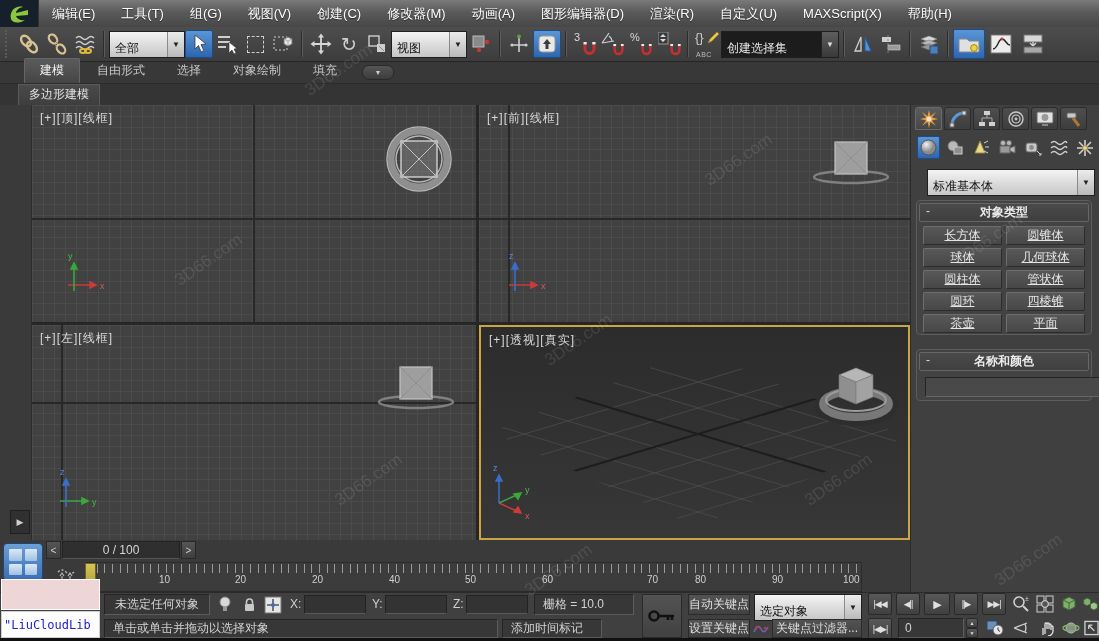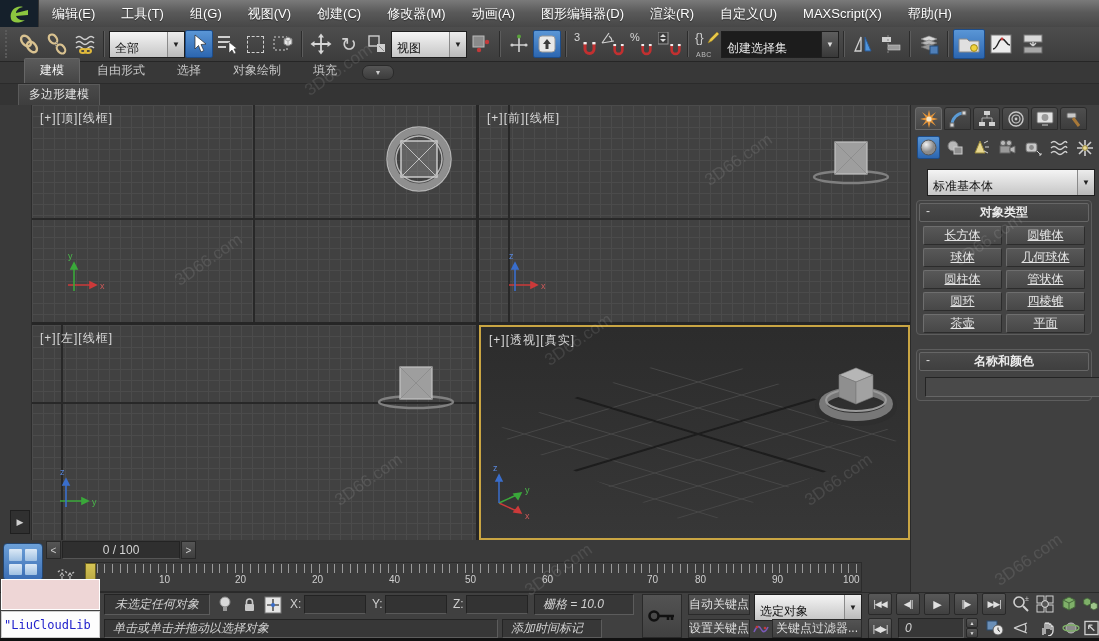--- a/index.html
+++ b/index.html
@@ -61,21 +61,21 @@
   .ruler{left:86px;top:562px;width:776px;height:30px;background:#3c3c3c;border:1px solid #2b2b2b;box-sizing:border-box;}
   .ruler .ticks{position:absolute;left:2px;top:1px;width:768px;height:9px;
       background-image:repeating-linear-gradient(to right,#9a9a9a 0,#9a9a9a 1px,transparent 1px,transparent 7.67px);}
   .tick-num{position:absolute;top:11px;color:#cfcfcf;font-size:10px;}
   .marker0{position:absolute;left:-2px;top:0;width:11px;height:28px;background:linear-gradient(#d6c455,#a8983a);
            border:1px solid #6f6420;color:#1d1a06;font-size:10px;display:flex;align-items:flex-end;justify-content:center;box-sizing:border-box;}
   .miniicons{left:50px;top:564px;width:32px;height:28px;display:flex;align-items:center;justify-content:center;}
   
   .statusbg{left:0;top:592px;width:1099px;height:49px;background:#404040;border-top:1px solid #2a2a2a;}
   .sunken{background:#373737;border:1px solid #242424;border-bottom-color:#5c5c5c;border-right-color:#5c5c5c;
-          color:#d2d2d2;font-size:12px;display:flex;align-items:center;box-sizing:border-box;font-style:italic;}
+          color:#d2d2d2;font-size:12px;display:flex;align-items:center;box-sizing:border-box;}
   .lbl{color:#cfcfcf;font-size:12px;}
   .sbtn{background:linear-gradient(#535353,#414141);border:1px solid #2a2a2a;color:#dedede;font-size:12px;
         display:flex;align-items:center;justify-content:center;box-sizing:border-box;}
   .mslistener-pink{left:1px;top:579px;width:99px;height:31px;background:#eed6d6;border:1px solid #fff;box-sizing:border-box;}
   .mslistener-white{left:1px;top:611px;width:99px;height:27px;background:#fdfdfd;border:1px solid #cfcfcf;box-sizing:border-box;
         font-family:"DejaVu Sans Mono",monospace;font-size:12px;color:#2222cc;display:flex;align-items:center;padding-left:2px;overflow:hidden;white-space:nowrap;}
   .pb{height:22px;background:linear-gradient(#585858,#404040);border:1px solid #292929;color:#e0e0e0;font-size:9px;
       display:flex;align-items:center;justify-content:center;border-radius:2px;box-sizing:border-box;letter-spacing:-1px;}
   .bottomedge{left:0;top:638px;width:1099px;height:3px;background:#111;}
   

